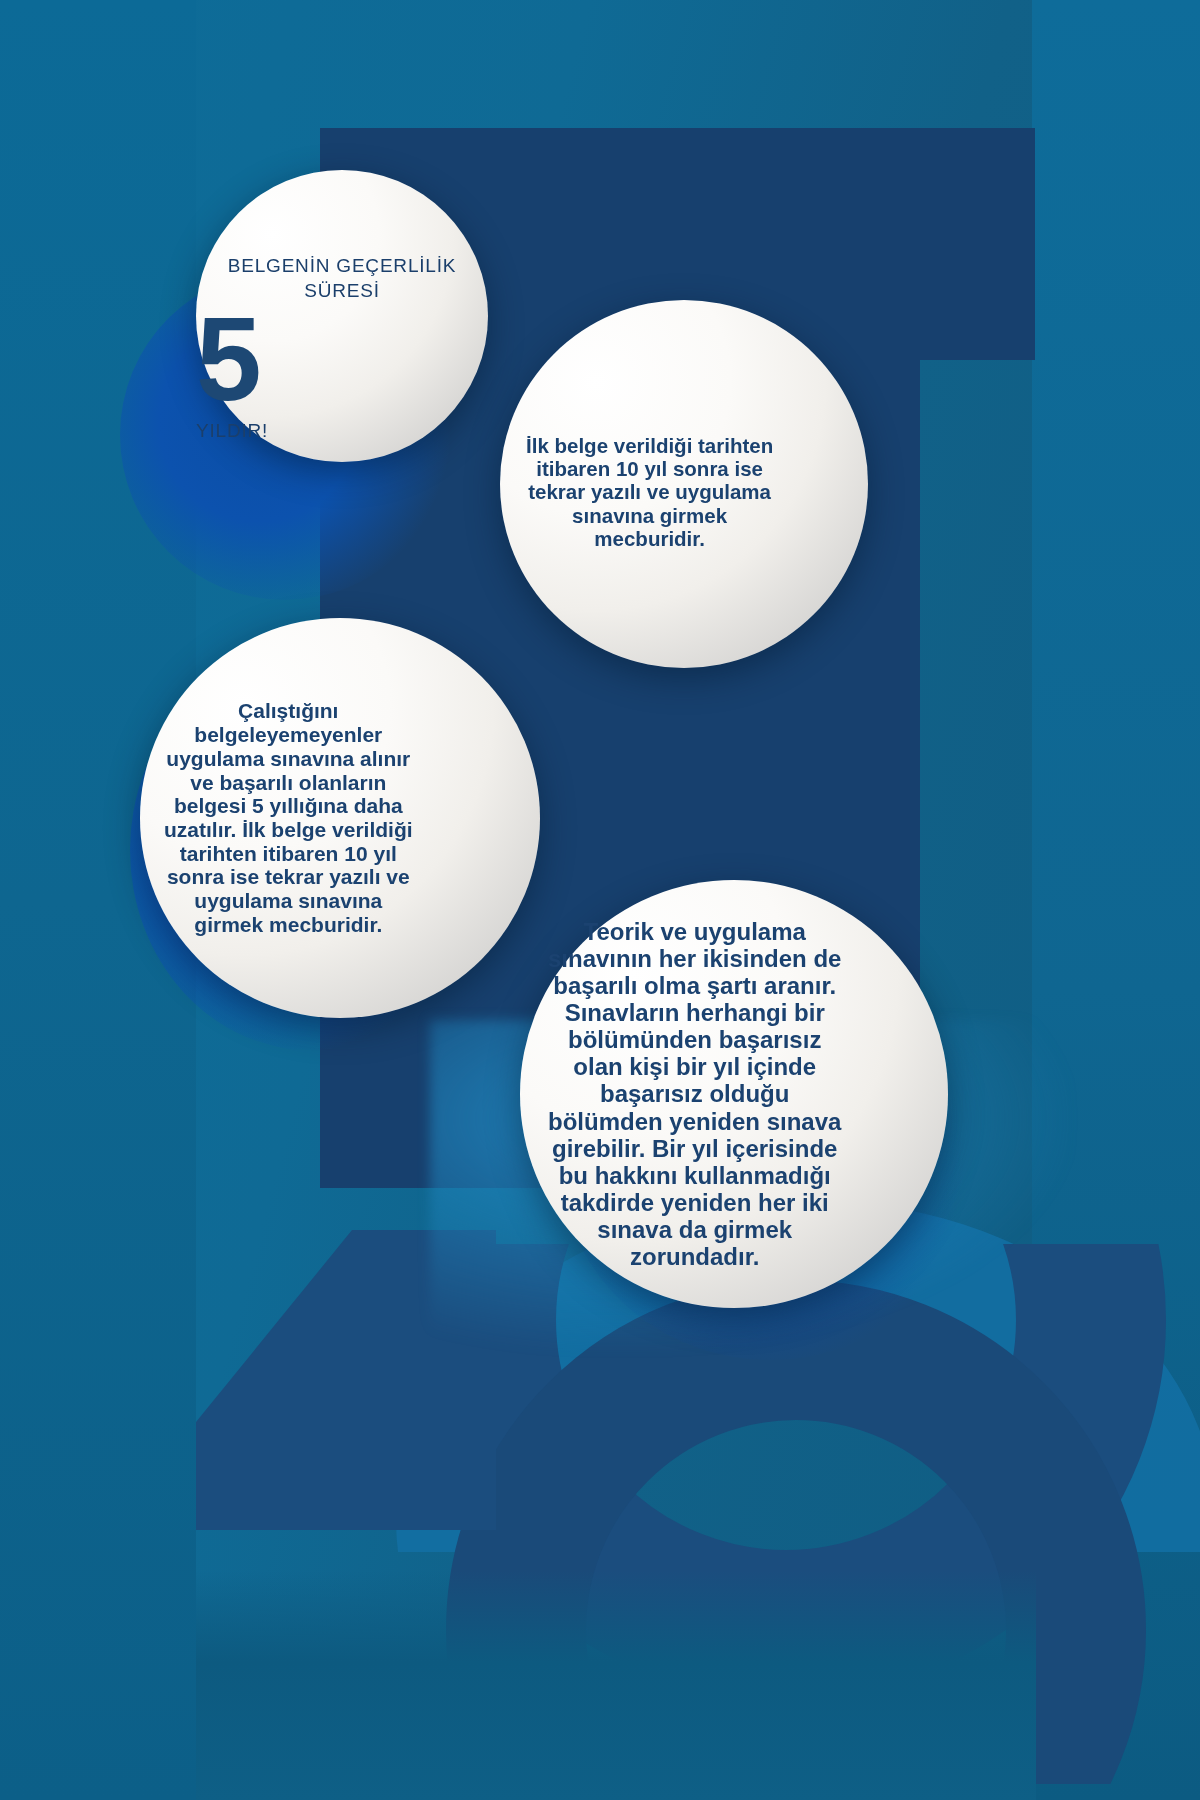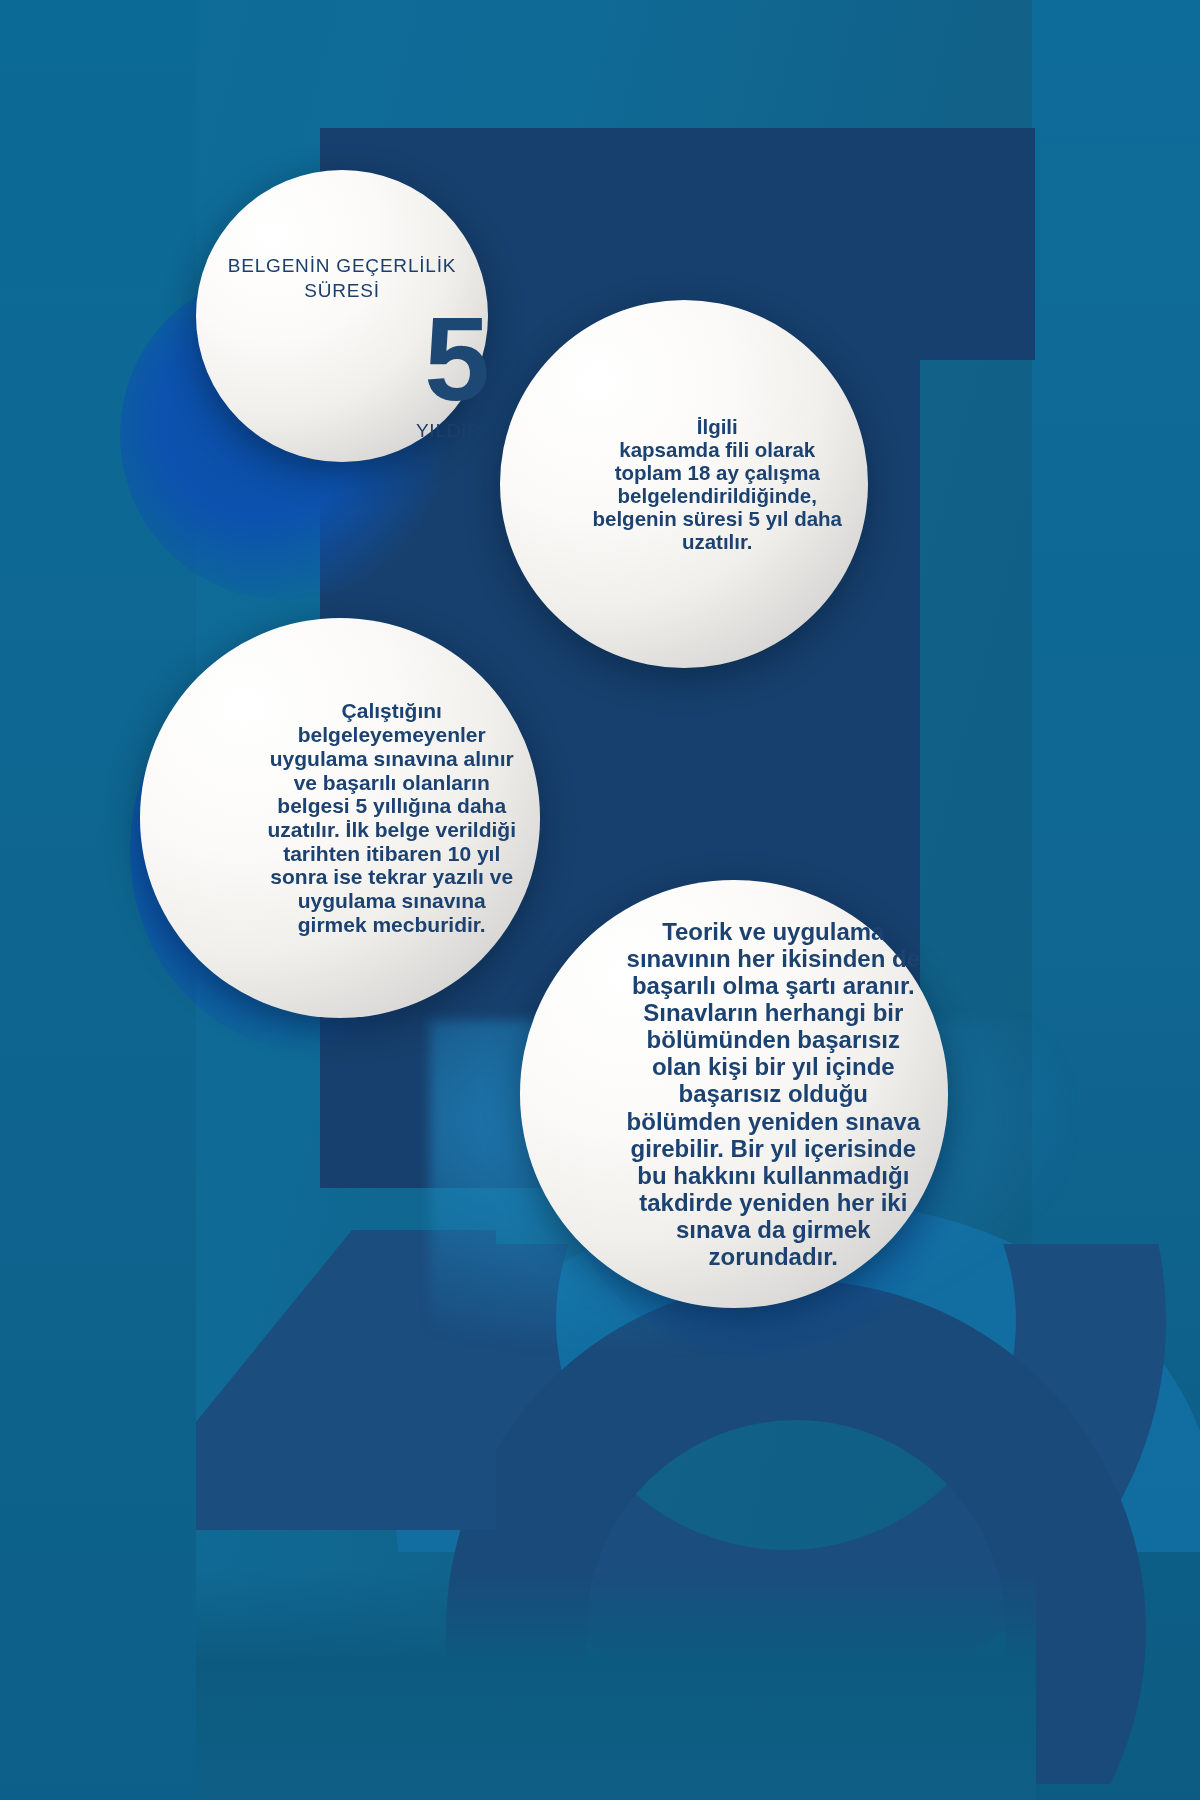--- a/index.html
+++ b/index.html
@@ -124,21 +124,21 @@
   }
 
   
   .bubble {
     position: absolute;
     border-radius: 50%;
     background: radial-gradient(circle at 26% 22%, #ffffff 0%, #fbfaf8 34%, #f1efeb 58%, #d7d6d4 82%, #bcbcbc 100%);
     box-shadow: 0 10px 34px rgba(2, 22, 44, .45);
     display: flex;
     flex-direction: column;
-    align-items: flex-end;
+    align-items: flex-start;
     justify-content: center;
     box-sizing: border-box;
     color: #1b3f6b;
   }
   .bubble .txt {
     text-align: center;
     font-weight: bold;
     color: #1b4270;
     line-height: 1.13;
     white-space: pre-line;
@@ -226,26 +226,25 @@
   <div class="accent-blue-right"></div>
   <div class="bottom-dark"></div>
 
   <div class="bubble" id="bubble-validity">
     <div class="head">BELGENİN GEÇERLİLİK SÜRESİ</div>
     <div class="big-num">5</div>
     <div class="foot">YILDIR!</div>
   </div>
 
   <div class="bubble" id="bubble-extend">
-    <div class="txt">İlgili
-kapsamda fili olarak
-toplam 18 ay çalışma
-belgelendirildiğinde,
-belgenin süresi 5 yıl daha
-uzatılır.</div>
+    <div class="txt second">İlk belge verildiği tarihten
+itibaren 10 yıl sonra ise
+tekrar yazılı ve uygulama
+sınavına girmek
+mecburidir.</div>
   </div>
 
   <div class="bubble" id="bubble-unable">
     <div class="txt">Çalıştığını
 belgeleyemeyenler
 uygulama sınavına alınır
 ve başarılı olanların
 belgesi 5 yıllığına daha
 uzatılır. İlk belge verildiği
 tarihten itibaren 10 yıl

